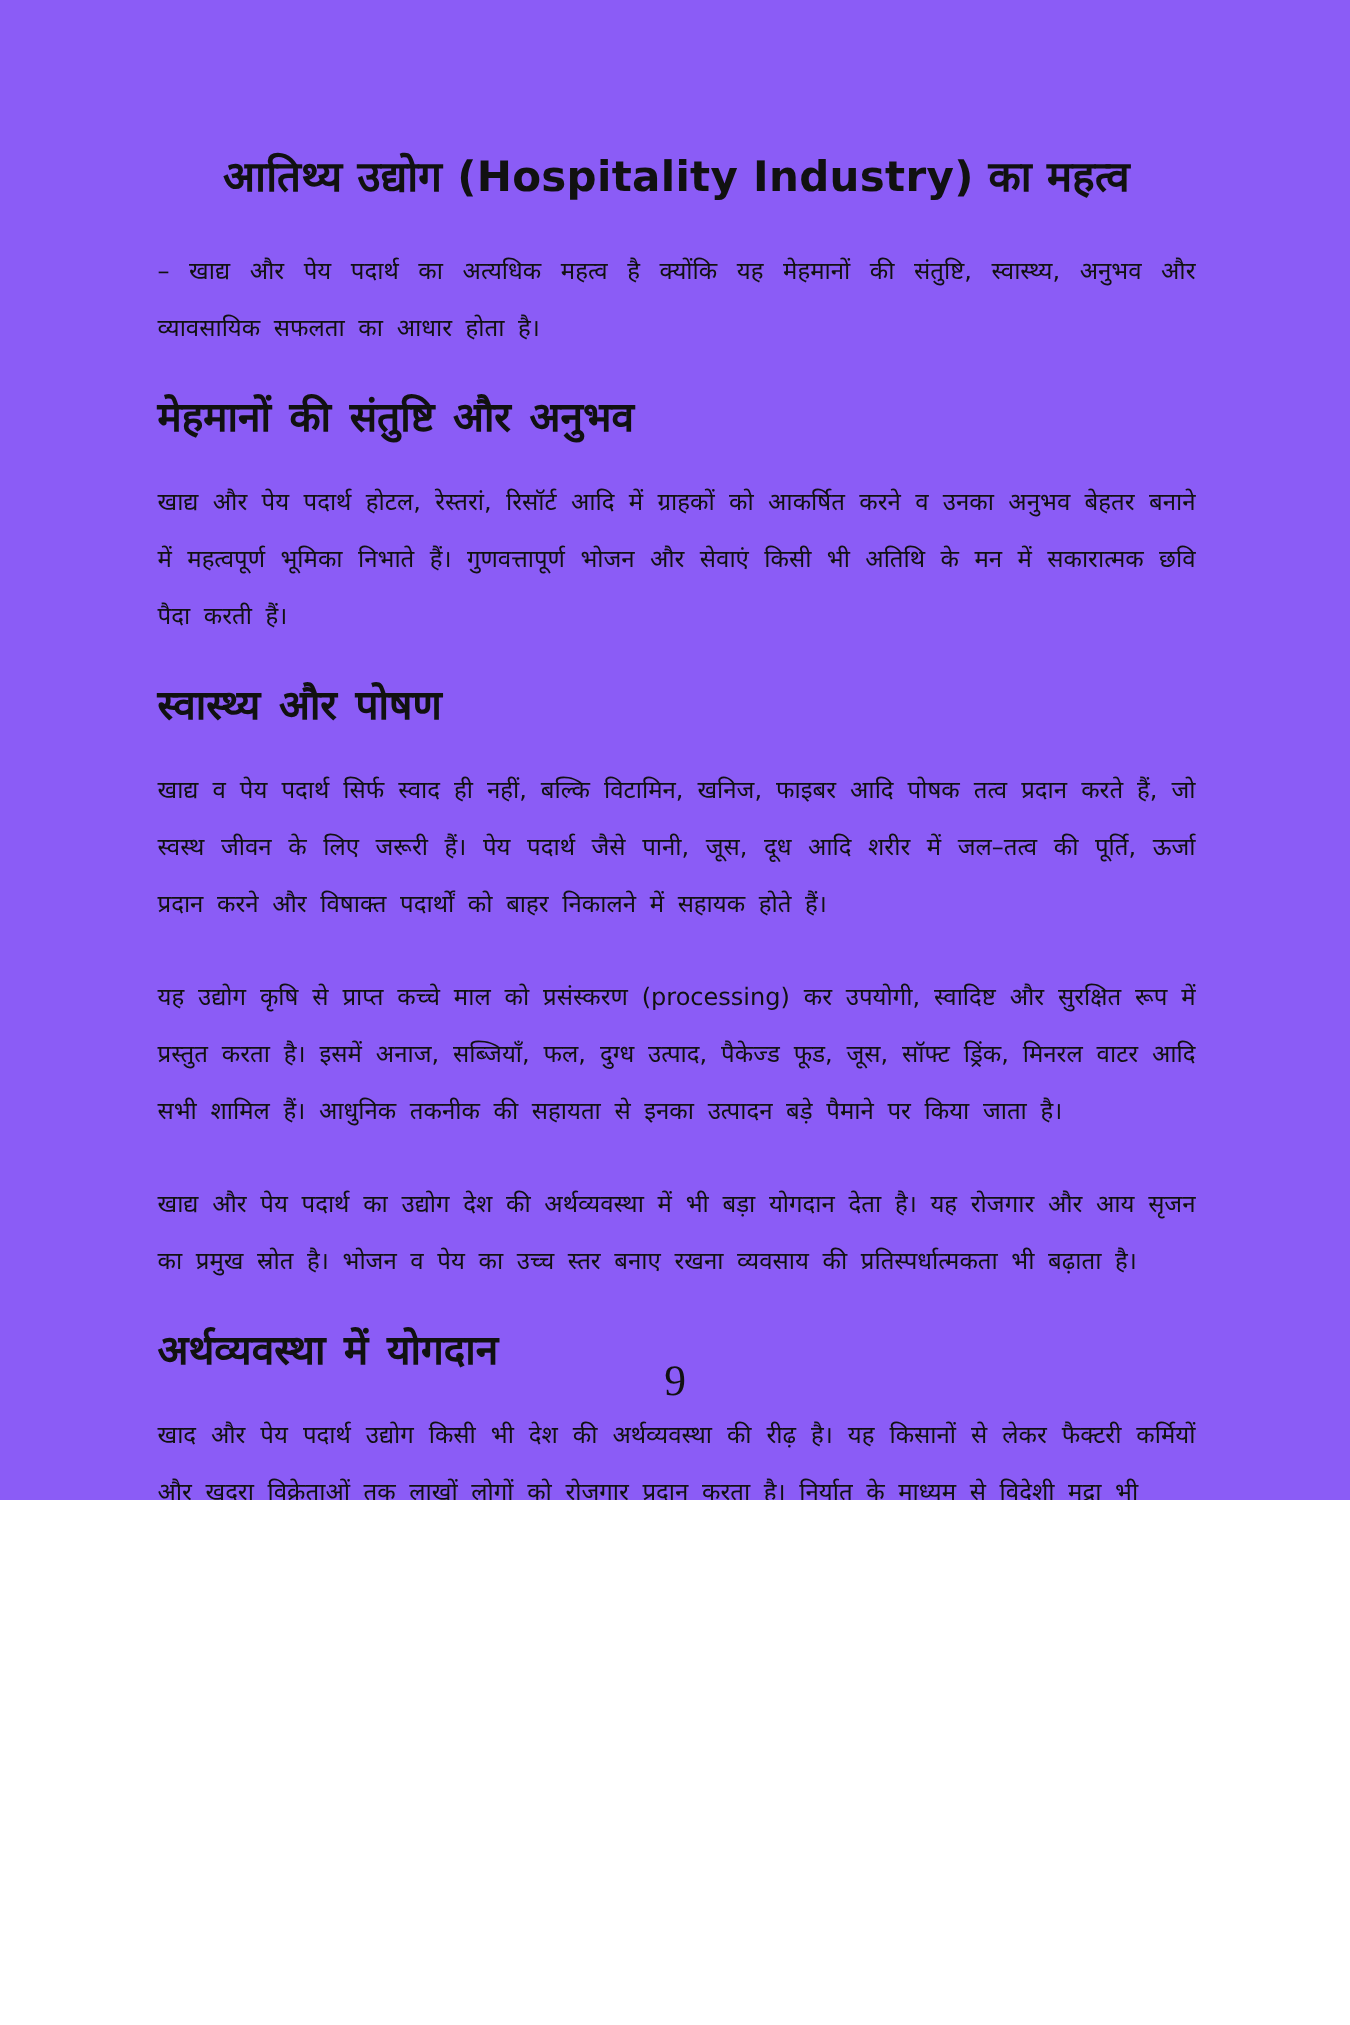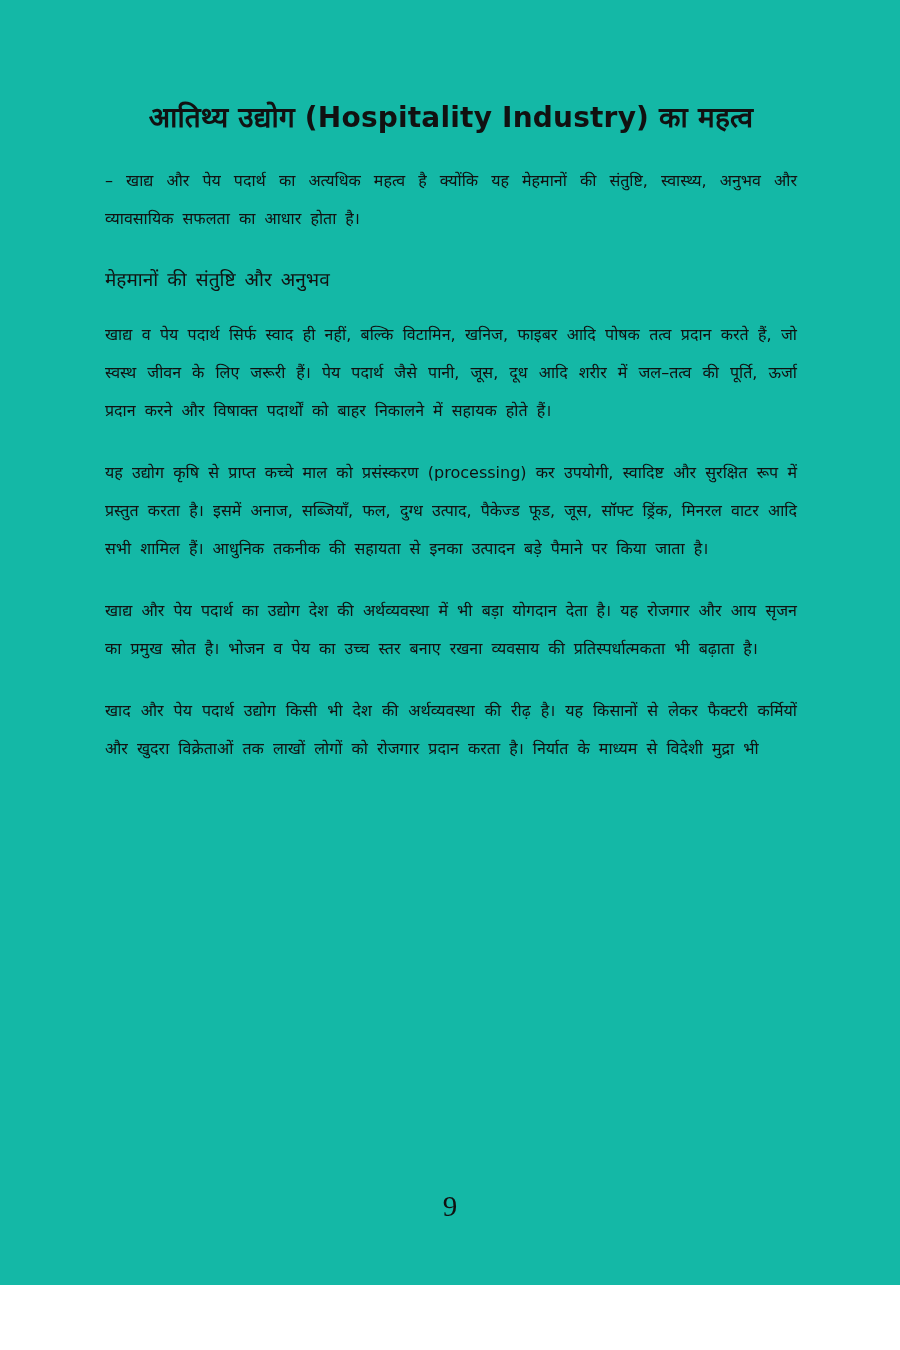--- a/index.html
+++ b/index.html
@@ -3,23 +3,23 @@
 <meta charset="utf-8">
 <style>
   html, body {
     margin: 0;
     padding: 0;
     background: #ffffff;
   }
   .page {
     position: relative;
     width: 900px;
-    height: 1285px;
+    height: 1000px;
     margin: 0 auto;
-    background: #14b8a6;
+    background: #8b5cf6;
     color: #111111;
     box-sizing: border-box;
     padding: 100px 103px 0 105px;
     font-family: "DejaVu Sans", "Liberation Sans", sans-serif;
     overflow: hidden;
   }
   .doc-title {
     font-size: 28px;
     font-weight: 700;
     text-align: center;
@@ -29,22 +29,22 @@
   }
   .para {
     font-size: 16px;
     font-weight: 400;
     line-height: 38px;
     text-align: justify;
     margin: 0 0 24px 0;
     word-spacing: 4px;
   }
   .sec-heading {
-    font-size: 19px;
-    font-weight: 400;
+    font-size: 27px;
+    font-weight: 700;
     line-height: 34px;
     text-align: left;
     margin: 0 0 20px 0;
     word-spacing: 3px;
   }
   .page-number {
     position: absolute;
     bottom: 62px;
     left: 0;
     width: 100%;
@@ -58,27 +58,30 @@
 <body>
 
 <div class="page">
 
   <h1 class="doc-title">आतिथ्य उद्योग (Hospitality Industry) का महत्व</h1>
 
   <p class="para">– खाद्य और पेय पदार्थ का अत्यधिक महत्व है क्योंकि यह मेहमानों की संतुष्टि, स्वास्थ्य, अनुभव और व्यावसायिक सफलता का आधार होता है।</p>
 
   <h2 class="sec-heading">मेहमानों की संतुष्टि और अनुभव</h2>
 
+  <p class="para">खाद्य और पेय पदार्थ होटल, रेस्तरां, रिसॉर्ट आदि में ग्राहकों को आकर्षित करने व उनका अनुभव बेहतर बनाने में महत्वपूर्ण भूमिका निभाते हैं। गुणवत्तापूर्ण भोजन और सेवाएं किसी भी अतिथि के मन में सकारात्मक छवि पैदा करती हैं।</p>
 
+  <h2 class="sec-heading">स्वास्थ्य और पोषण</h2>
 
   <p class="para">खाद्य व पेय पदार्थ सिर्फ स्वाद ही नहीं, बल्कि विटामिन, खनिज, फाइबर आदि पोषक तत्व प्रदान करते हैं, जो स्वस्थ जीवन के लिए जरूरी हैं। पेय पदार्थ जैसे पानी, जूस, दूध आदि शरीर में जल–तत्व की पूर्ति, ऊर्जा प्रदान करने और विषाक्त पदार्थों को बाहर निकालने में सहायक होते हैं।</p>
 
 
   <p class="para">यह उद्योग कृषि से प्राप्त कच्चे माल को प्रसंस्करण (processing) कर उपयोगी, स्वादिष्ट और सुरक्षित रूप में प्रस्तुत करता है। इसमें अनाज, सब्जियाँ, फल, दुग्ध उत्पाद, पैकेज्ड फूड, जूस, सॉफ्ट ड्रिंक, मिनरल वाटर आदि सभी शामिल हैं। आधुनिक तकनीक की सहायता से इनका उत्पादन बड़े पैमाने पर किया जाता है।</p>
 
   <p class="para">खाद्य और पेय पदार्थ का उद्योग देश की अर्थव्यवस्था में भी बड़ा योगदान देता है। यह रोजगार और आय सृजन का प्रमुख स्रोत है। भोजन व पेय का उच्च स्तर बनाए रखना व्यवसाय की प्रतिस्पर्धात्मकता भी बढ़ाता है।</p>
 
+  <h2 class="sec-heading">अर्थव्यवस्था में योगदान</h2>
 
   <p class="para">खाद और पेय पदार्थ उद्योग किसी भी देश की अर्थव्यवस्था की रीढ़ है। यह किसानों से लेकर फैक्टरी कर्मियों और खुदरा विक्रेताओं तक लाखों लोगों को रोजगार प्रदान करता है। निर्यात के माध्यम से विदेशी मुद्रा भी</p>
 
   <div class="page-number">9</div>
 
 </div>
 
 </body></html>

